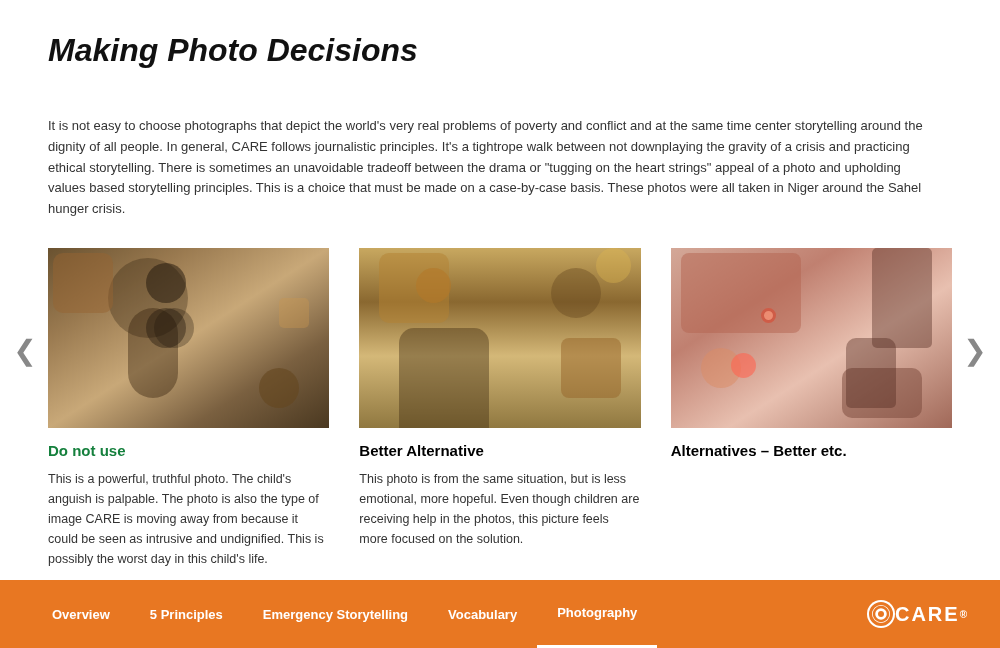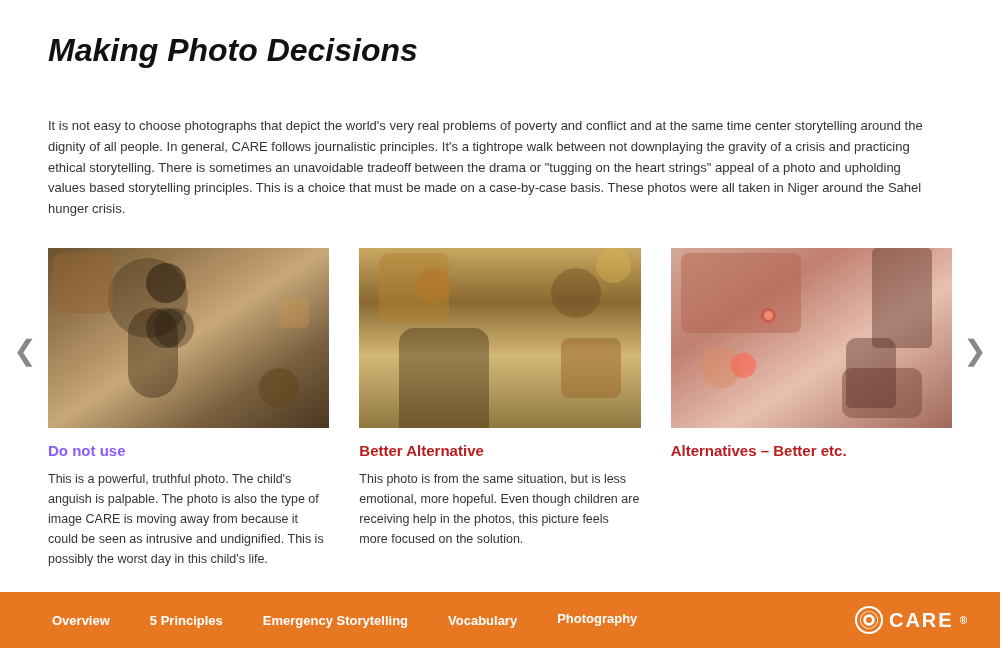--- a/index.html
+++ b/index.html
@@ -90,22 +90,22 @@
       inset: 0;
       background: linear-gradient(120deg, #c89080 0%, #9a6050 30%, #d4a090 60%, #884040 100%);
     }
 
     .card-label {
       font-size: 15px;
       font-weight: 700;
       margin-bottom: 10px;
     }
 
-    .label-red { color: #8b5cf6; }
-    .label-green { color: #b91c1c; }
+    .label-red { color: #15803d; }
+    .label-green { color: #000000; }
 
     .card-text {
       font-size: 12.5px;
       line-height: 1.6;
       color: #333;
     }
 
     
     .nav-arrow {
       position: absolute;
@@ -123,21 +123,21 @@
     }
     .nav-arrow-left { left: 10px; top: 350px; }
     .nav-arrow-right { right: 10px; top: 350px; }
 
     
     .bottom-nav {
       position: absolute;
       bottom: 0;
       left: 0;
       right: 0;
-      height: 56px;
+      height: 68px;
       background: #e87722;
       display: flex;
       align-items: center;
       padding: 0 32px;
     }
 
     .nav-items {
       display: flex;
       align-items: center;
       gap: 0;
@@ -157,21 +157,20 @@
       align-items: center;
     }
 
     .nav-item.active {
       border-bottom: 3px solid #fff;
     }
 
     .care-logo {
       display: flex;
       align-items: center;
-      gap: 6px;
       color: #fff;
       font-size: 18px;
       font-weight: 900;
       letter-spacing: 1px;
     }
 
     .care-logo-icon {
       width: 28px;
       height: 28px;
       background: #fff;

